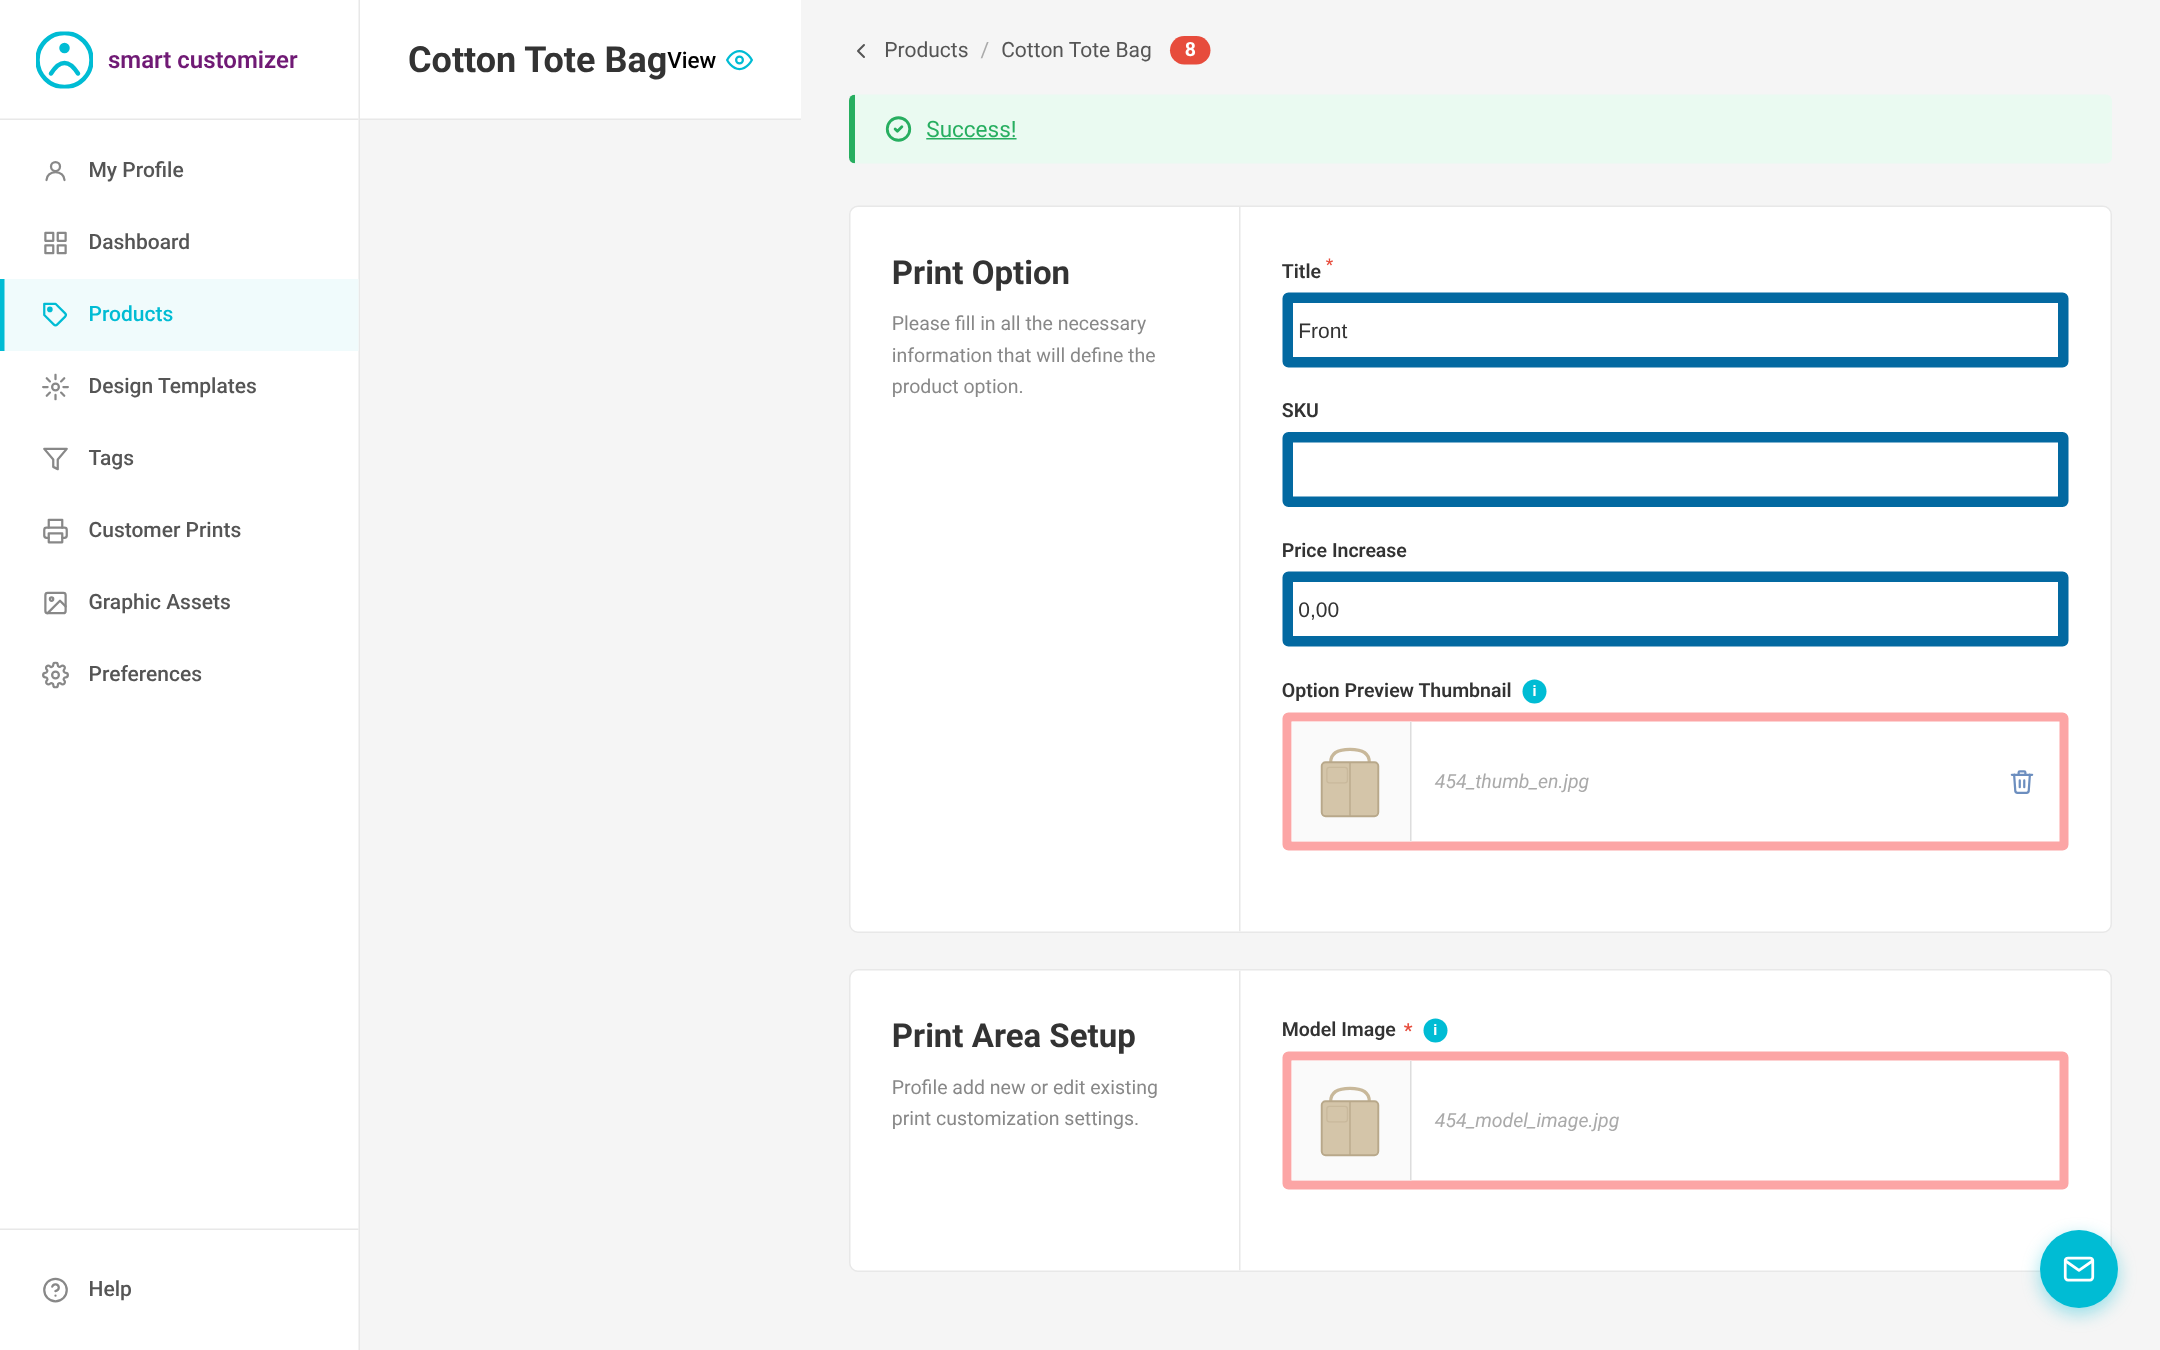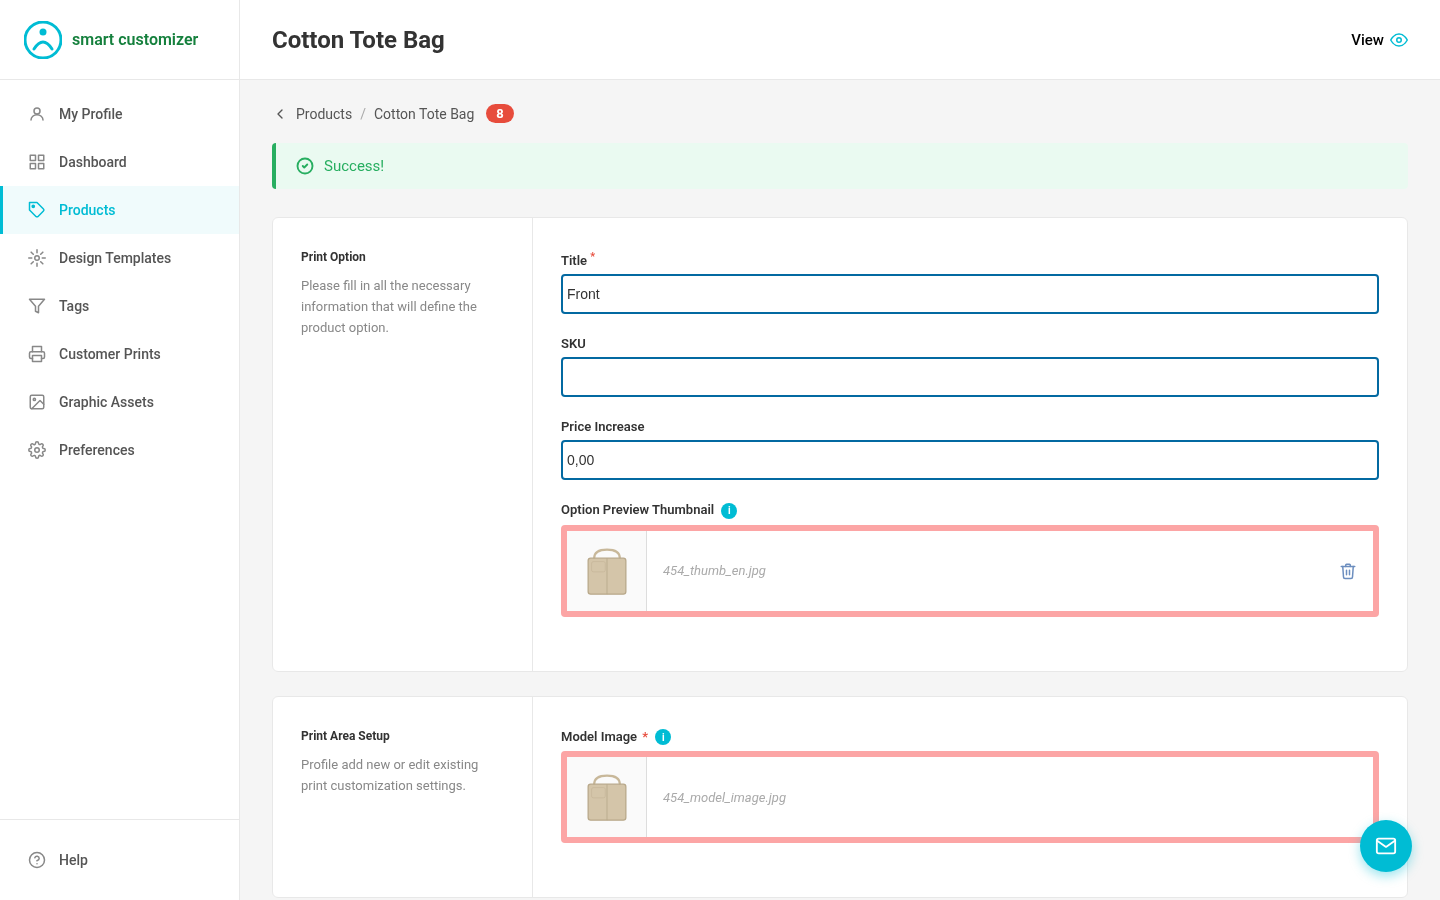--- a/index.html
+++ b/index.html
@@ -21,21 +21,21 @@
       padding: 20px 24px;
       border-bottom: 1px solid #e8e8e8;
       height: 80px;
     }
     .logo-icon {
       width: 38px;
       height: 38px;
       margin-right: 10px;
     }
     .logo-text {
-      color: #15803d;
+      color: #701a75;
       font-size: 16px;
       font-weight: 600;
     }
     .sidebar-nav {
       flex: 1;
       padding: 10px 0;
     }
     .nav-item {
       display: flex;
       align-items: center;
@@ -64,21 +64,21 @@
     }
     .sidebar-bottom {
       padding: 16px 0;
       border-top: 1px solid #e8e8e8;
     }
 
     
     .main {
       flex: 1;
       display: flex;
-      flex-direction: column;
+      flex-direction: row;
       overflow: hidden;
       background: #f5f5f5;
     }
     .main-header {
       background: #fff;
       border-bottom: 1px solid #e8e8e8;
       padding: 0 32px;
       height: 80px;
       display: flex;
       align-items: center;
@@ -140,41 +140,42 @@
       background: #eafaf1;
       border-left: 4px solid #27ae60;
       border-radius: 4px;
       padding: 14px 20px;
       display: flex;
       align-items: center;
       gap: 10px;
       margin-bottom: 28px;
       color: #27ae60;
       font-size: 15px;
+      text-decoration: underline;
     }
 
     
     .section {
       background: #fff;
       border: 1px solid #e8e8e8;
       border-radius: 6px;
       margin-bottom: 24px;
       overflow: hidden;
     }
     .section-inner {
       display: flex;
     }
     .section-left {
       width: 260px;
       min-width: 260px;
       padding: 32px 28px;
       border-right: 1px solid #e8e8e8;
     }
     .section-left h2 {
-      font-size: 12px;
+      font-size: 22px;
       font-weight: 700;
       color: #333;
       margin-bottom: 12px;
     }
     .section-left p {
       font-size: 13px;
       color: #888;
       line-height: 1.6;
     }
     .section-right {
@@ -191,21 +192,21 @@
       font-weight: 600;
       color: #333;
       margin-bottom: 6px;
       display: block;
     }
     .form-label sup {
       color: #e74c3c;
     }
     .form-input {
       width: 100%;
-      border: 2px solid #0369a1;
+      border: 7px solid #0369a1;
       border-radius: 4px;
       padding: 10px 4px;
       font-size: 14px;
       color: #333;
       outline: none;
       background: #fff;
     }
 
     
     .thumbnail-wrapper {

